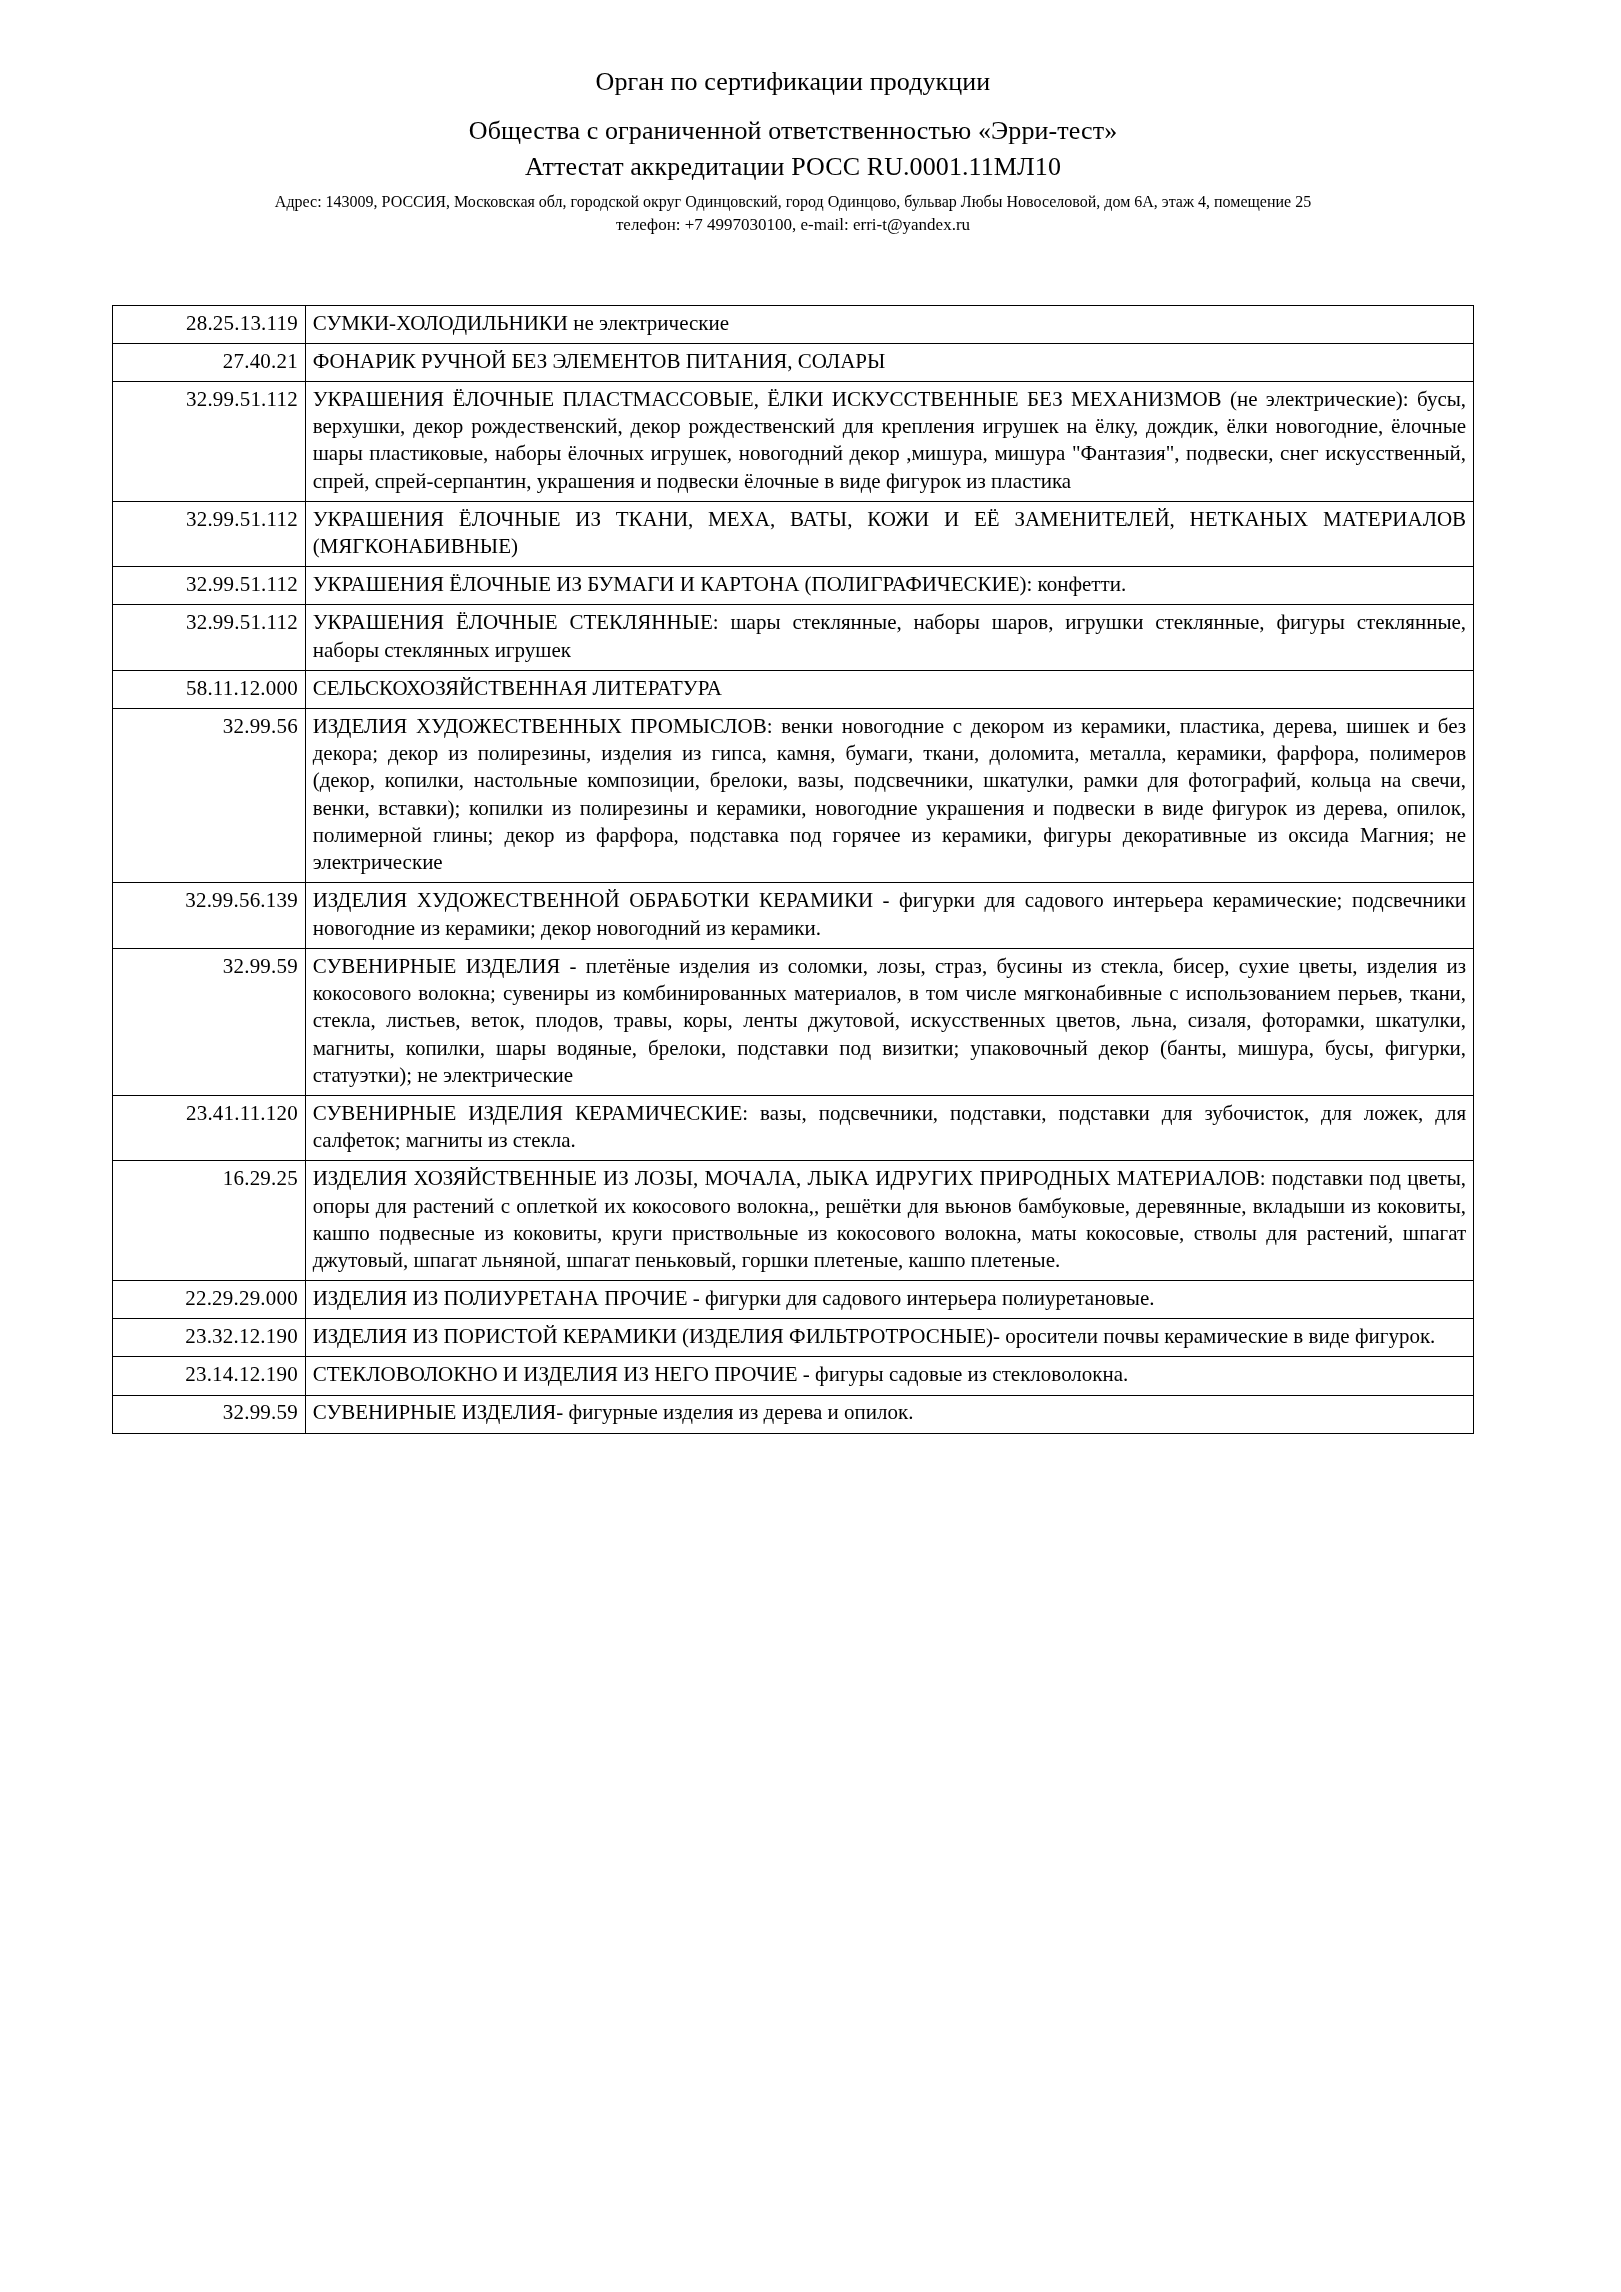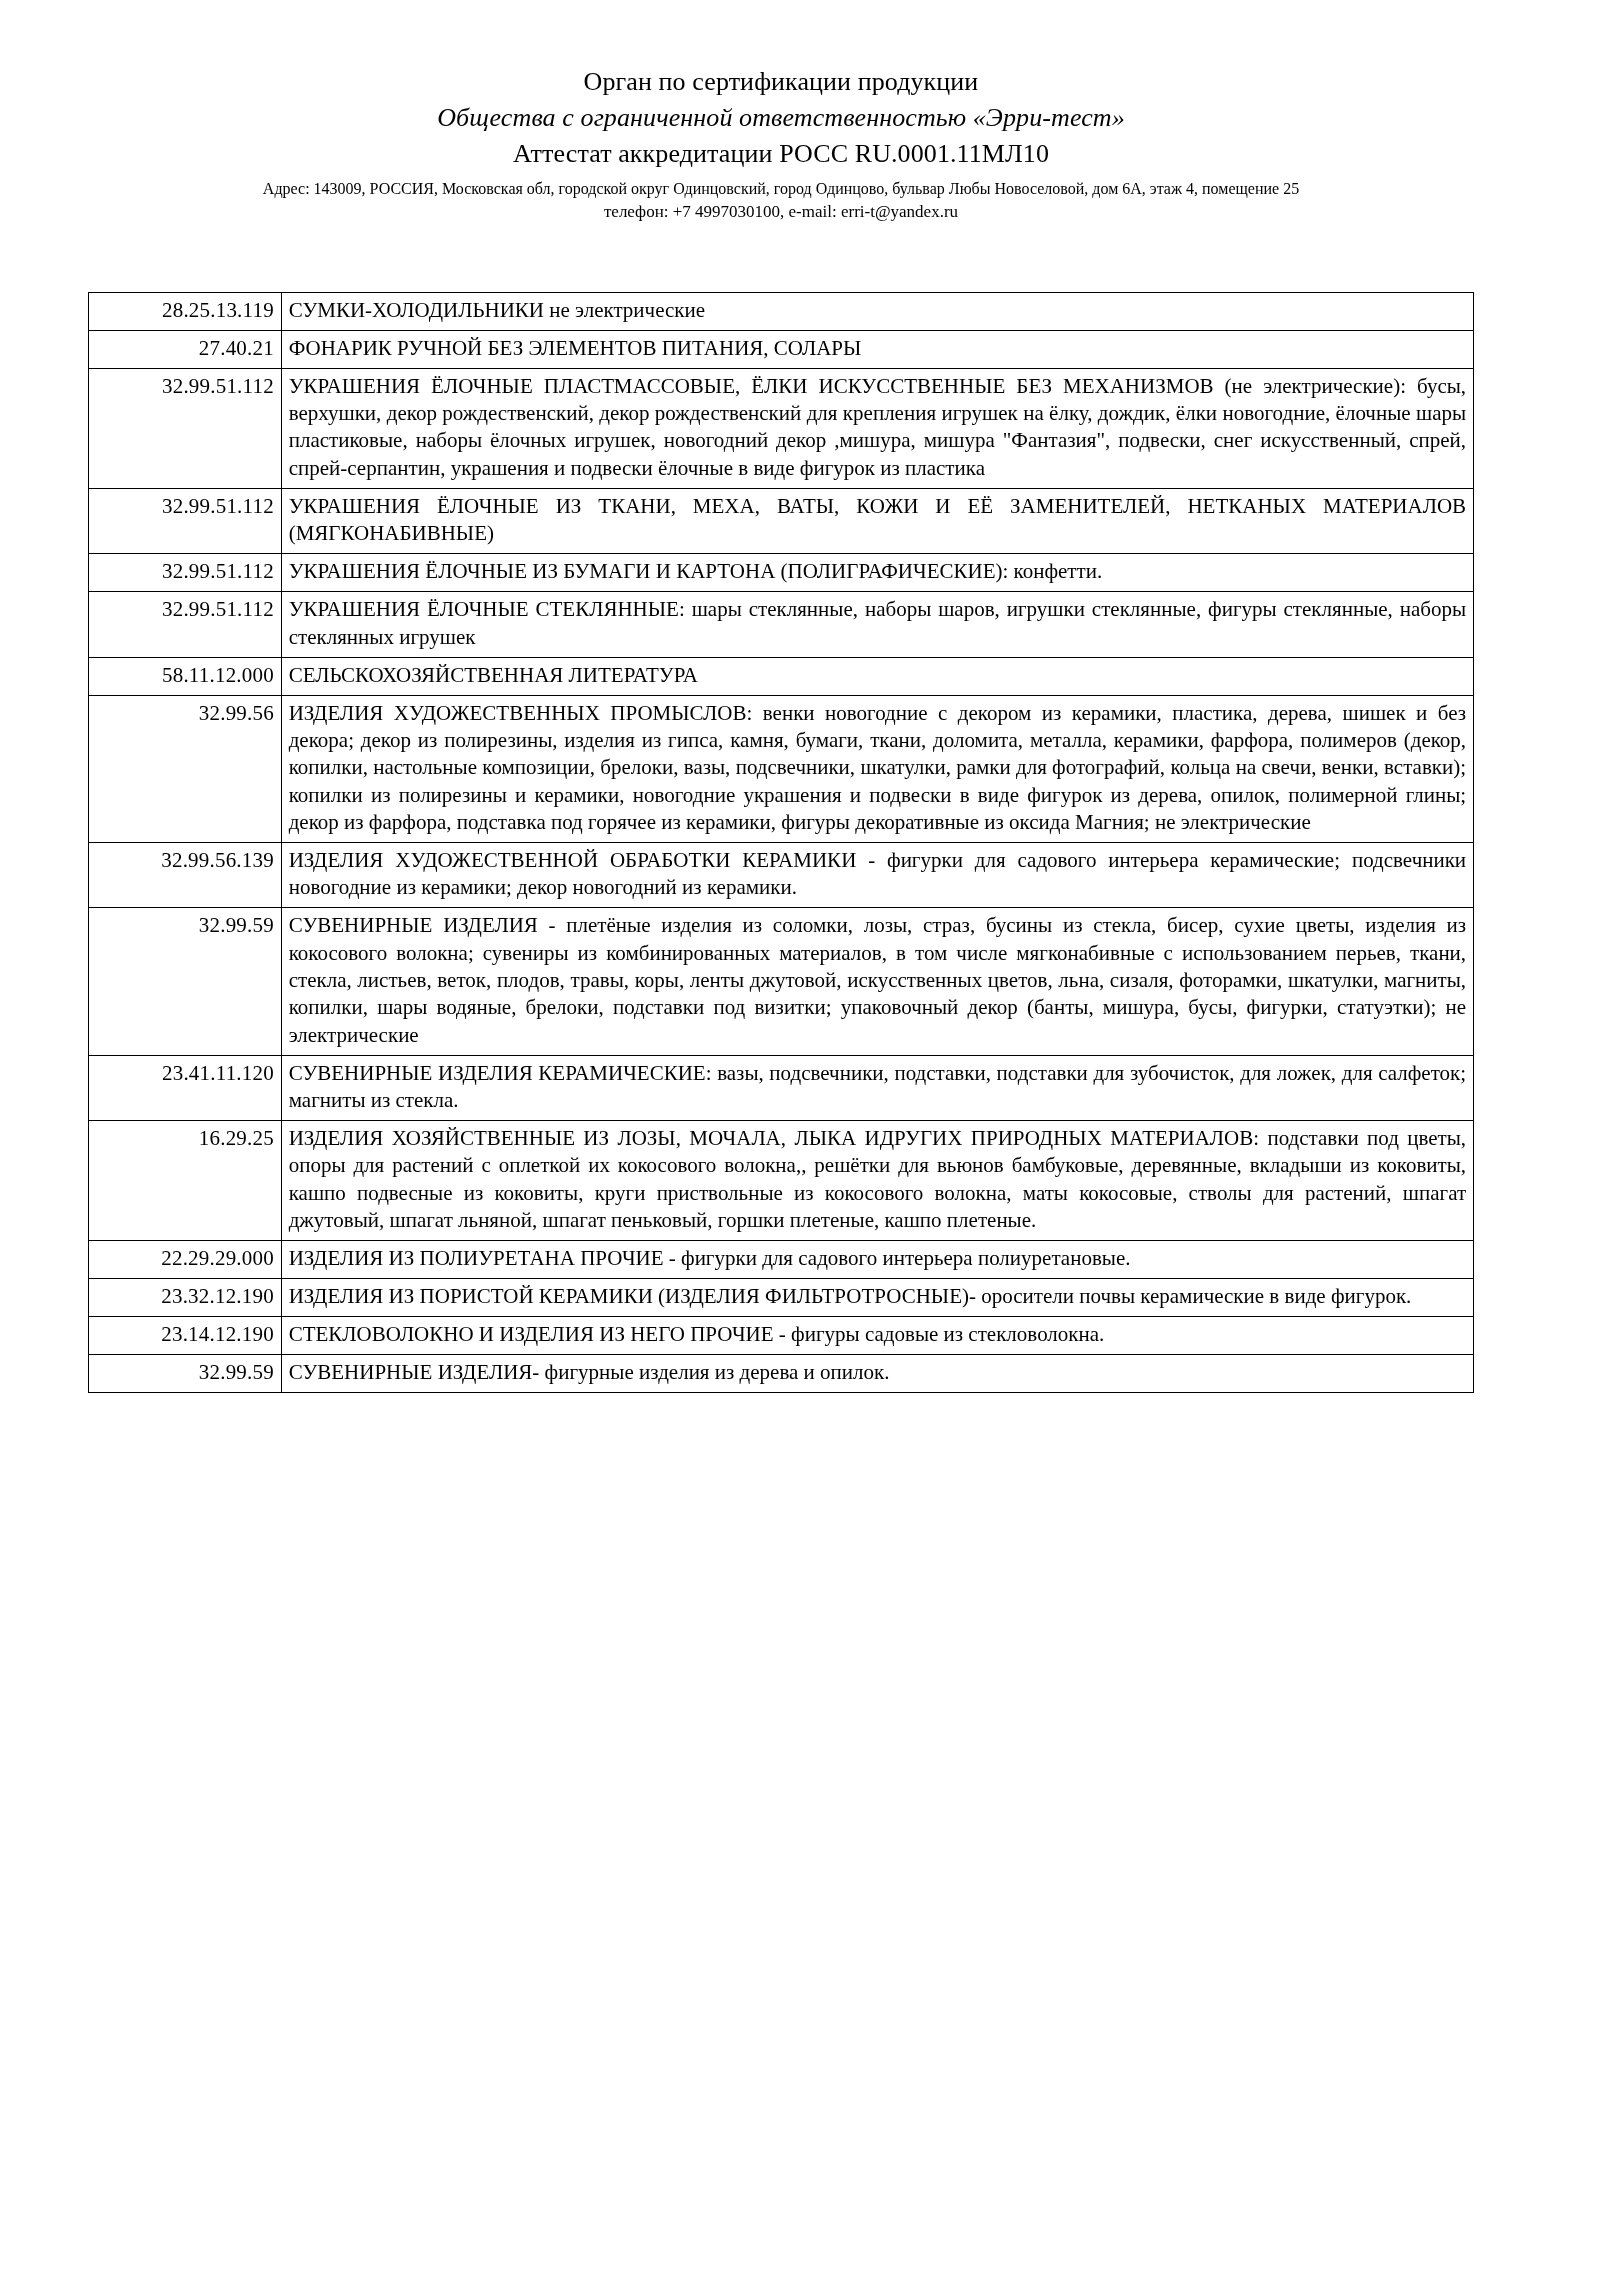--- a/index.html
+++ b/index.html
@@ -10,35 +10,35 @@
   body {
     width: 1621px;
     min-height: 2293px;
     font-family: "Liberation Serif", serif;
     color: #000000;
   }
   .page {
     width: 1621px;
     min-height: 2293px;
     box-sizing: border-box;
-    padding: 65px 147px 39px 88px;
+    padding: 65px 147px 39px 112px;
     background: #fff;
     position: relative;
   }
   .header {
     text-align: center;
     line-height: 1.28;
   }
   .header .h-line1,
   .header .h-line2,
   .header .h-line3 {
     font-size: 26px;
     letter-spacing: 0.1px;
   }
-  .header .h-line2 { margin-top: 3px; font-style: italic; }
+  .header .h-line2 { margin-top: 16px; }
   .header .h-line3 { margin-top: 2px; }
   .header .h-addr {
     font-size: 16px;
     margin-top: 8.8px;
     line-height: 1.22;
   }
   .header .h-phone {
     font-size: 17px;
     margin-top: 2.9px;
     text-align: center;

